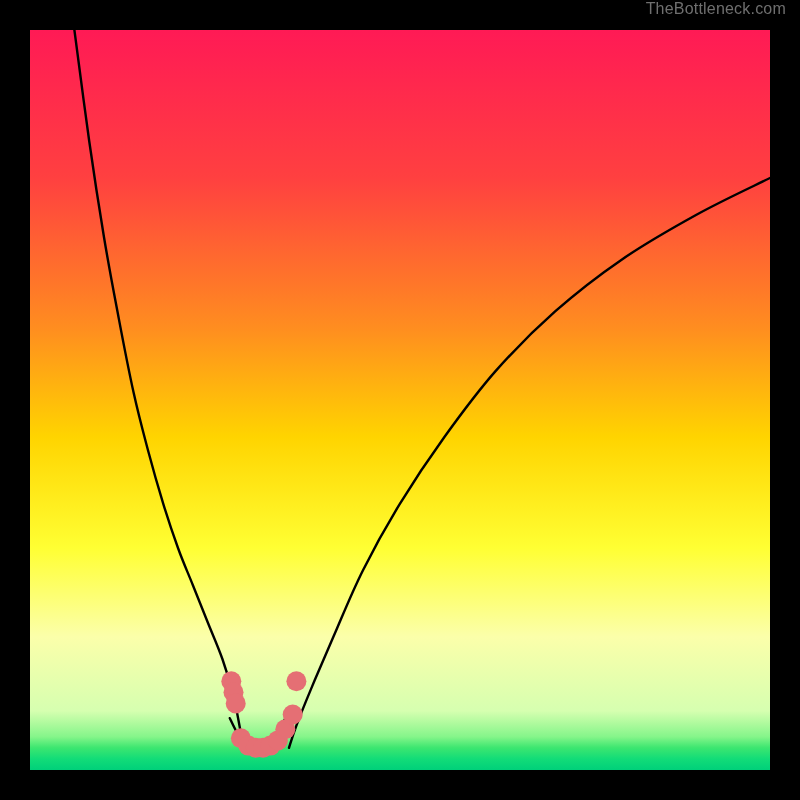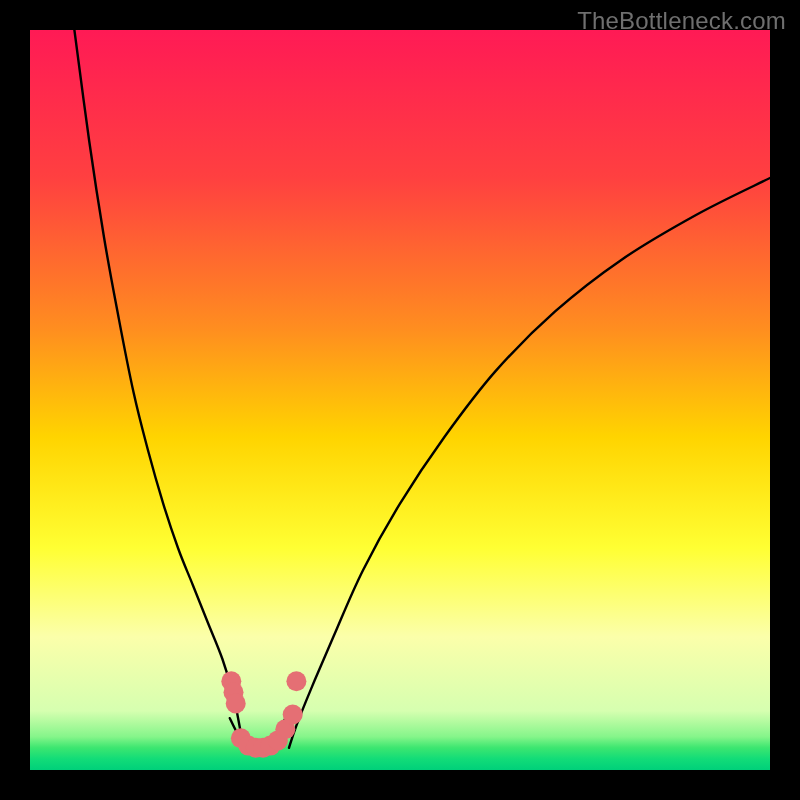--- a/index.html
+++ b/index.html
@@ -14,24 +14,24 @@
   .frame {
     position: absolute;
     left: 0;
     top: 0;
     width: 800px;
     height: 800px;
     background: #000;
   }
   .watermark {
     position: absolute;
-    top: 7px;
+    top: 0;
     right: 14px;
     color: #6f6f6f;
-    font-size: 24px;
+    font-size: 16px;
     font-weight: 400;
     letter-spacing: 0.2px;
   }
   svg {
     position: absolute;
     left: 30px;
     top: 30px;
     width: 740px;
     height: 740px;
     display: block;

